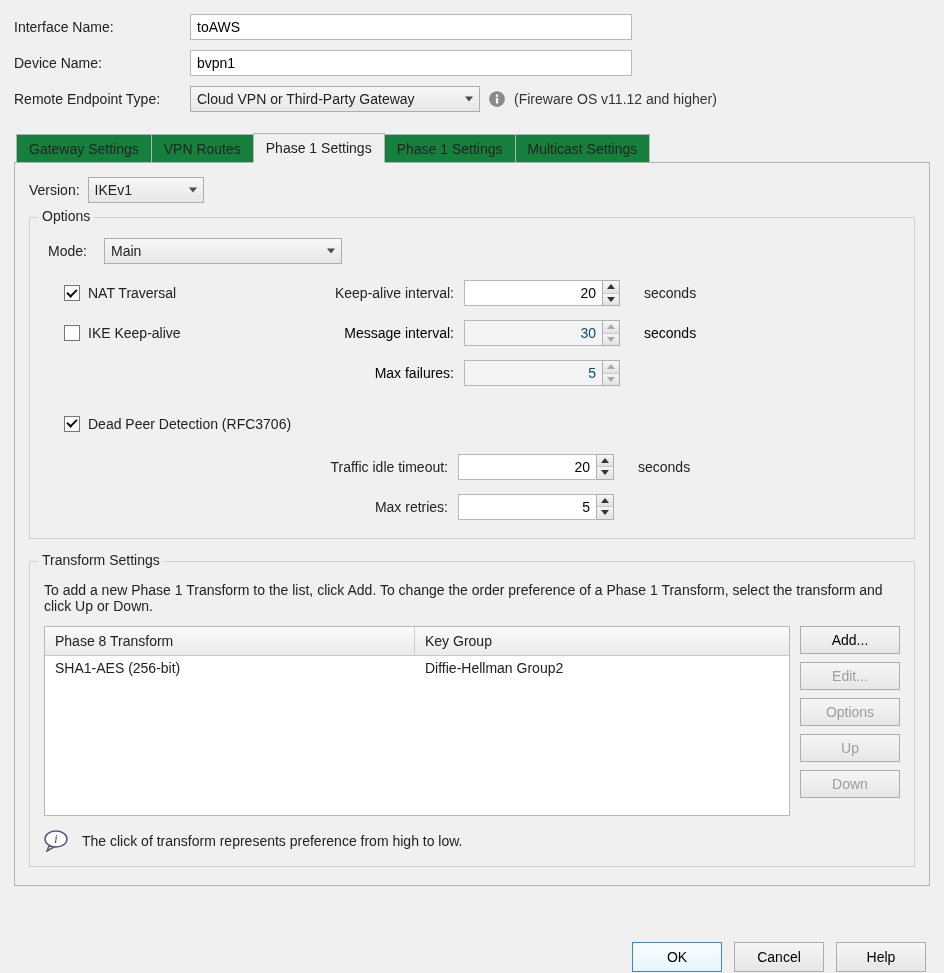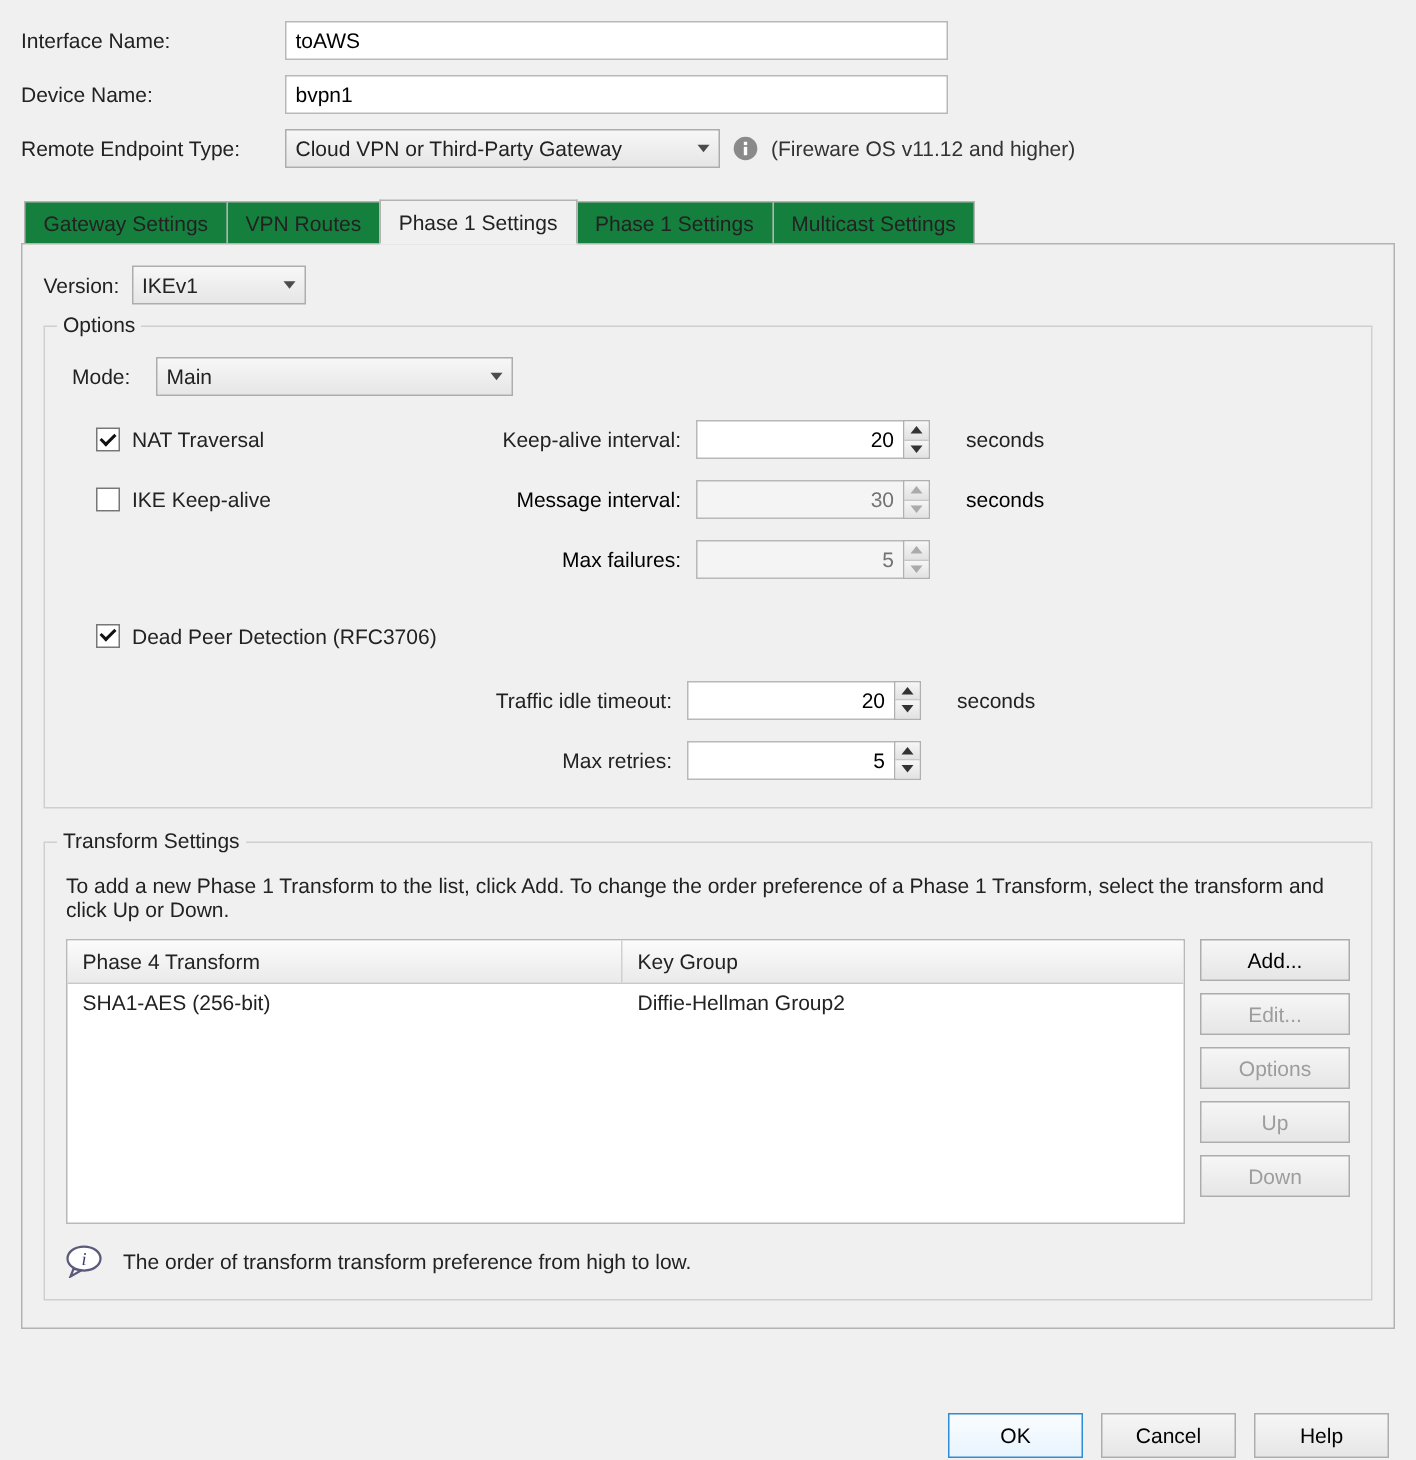--- a/index.html
+++ b/index.html
@@ -134,21 +134,21 @@
   .spin input {
     border: 1px solid #b8b8b8;
     border-right: none;
     background: #fff;
     width: 138px;
     text-align: right;
     padding: 2px 6px;
     font: inherit;
     height: 26px;
   }
-  .spin.disabled input { background:#f4f4f4; color:#737373; }
+  .spin.disabled input { background:#f4f4f4; color:#0c4a6e; }
   .spin .btns {
     display: flex;
     flex-direction: column;
     width: 18px;
     border: 1px solid #b0b0b0;
   }
   .spin .sb {
     flex: 1;
     background: linear-gradient(#f6f6f6,#e2e2e2);
     display:flex;align-items:center;justify-content:center;
@@ -383,21 +383,21 @@
           <span></span>
         </div>
       </div>
 
       <div class="tsgroup">
         <span class="legend">Transform Settings</span>
         <div>To add a new Phase 1 Transform to the list, click Add. To change the order preference of a Phase 1 Transform, select the transform and click Up or Down.</div>
         <div class="ts-body">
           <div class="table">
             <div class="thead">
-              <div class="th">Phase 4 Transform</div>
+              <div class="th">Phase 8 Transform</div>
               <div class="th">Key Group</div>
             </div>
             <div class="trow">
               <div class="td">SHA1-AES (256-bit)</div>
               <div class="td">Diffie-Hellman Group2</div>
             </div>
           </div>
           <div class="btn-col">
             <button class="wbtn">Add...</button>
             <button class="wbtn disabled" disabled="">Edit...</button>
@@ -407,21 +407,21 @@
           </div>
         </div>
         <div class="info-row">
           <span class="bubble-ico">
             <svg viewBox="0 0 26 22" width="26" height="22">
               <ellipse cx="12" cy="9" rx="11" ry="8" fill="#fff" stroke="#5a5a7a" stroke-width="1.5"></ellipse>
               <path d="M5 16 L3 21 L10 17 Z" fill="#fff" stroke="#5a5a7a" stroke-width="1.5"></path>
               <text x="12" y="13" text-anchor="middle" font-family="Georgia, serif" font-style="italic" font-size="12" fill="#3a3a6f">i</text>
             </svg>
           </span>
-          <span>The order of transform transform preference from high to low.</span>
+          <span>The click of transform represents preference from high to low.</span>
         </div>
       </div>
 
     </div>
   </div>
 
   <div class="footer">
     <button class="fbtn primary">OK</button>
     <button class="fbtn">Cancel</button>
     <button class="fbtn">Help</button>

